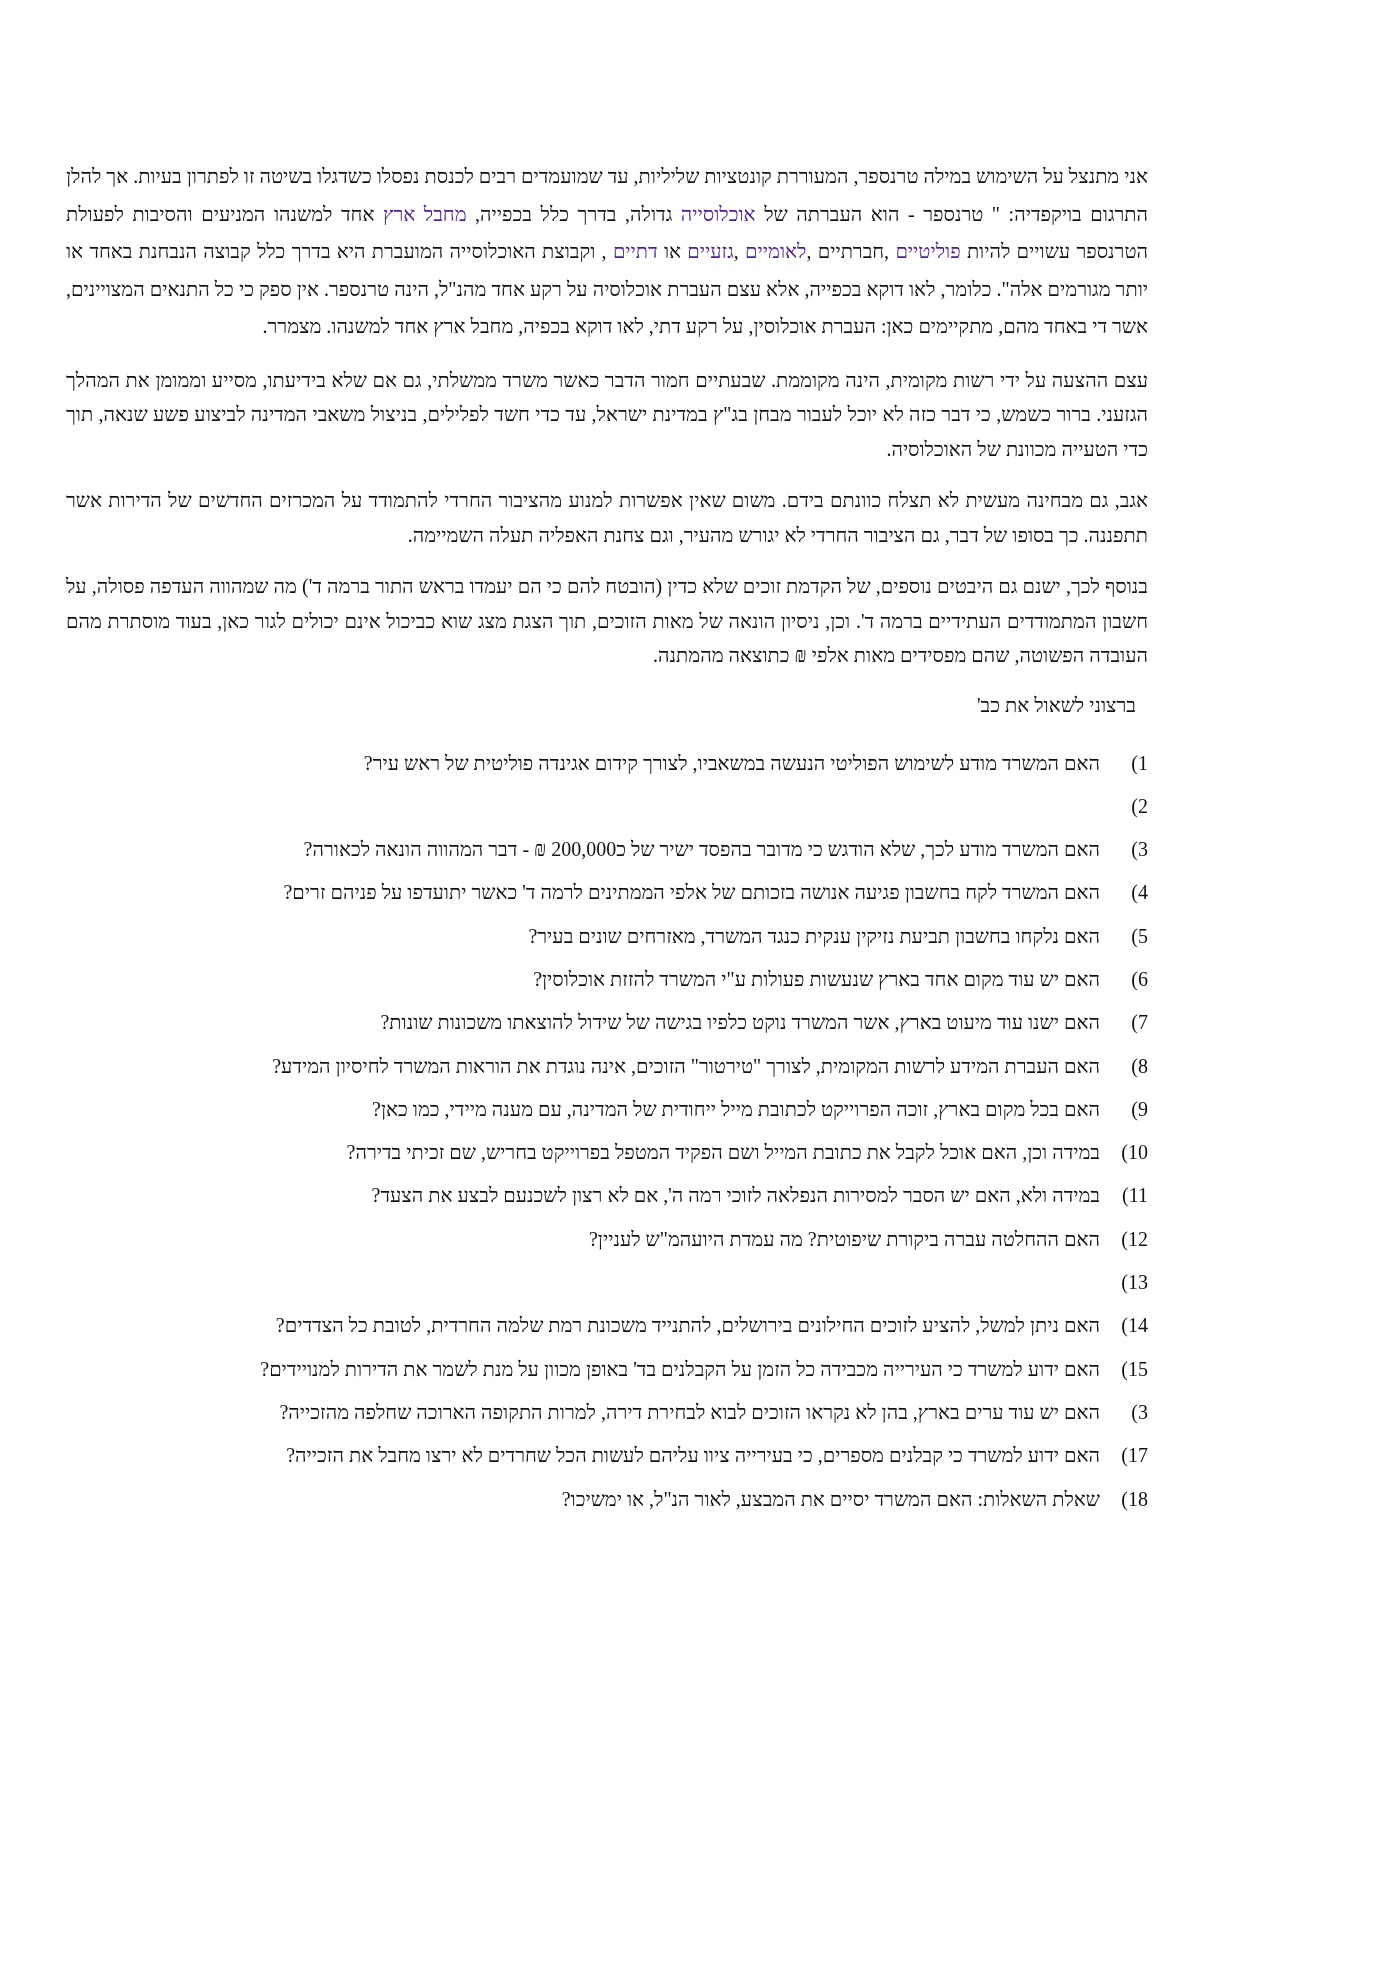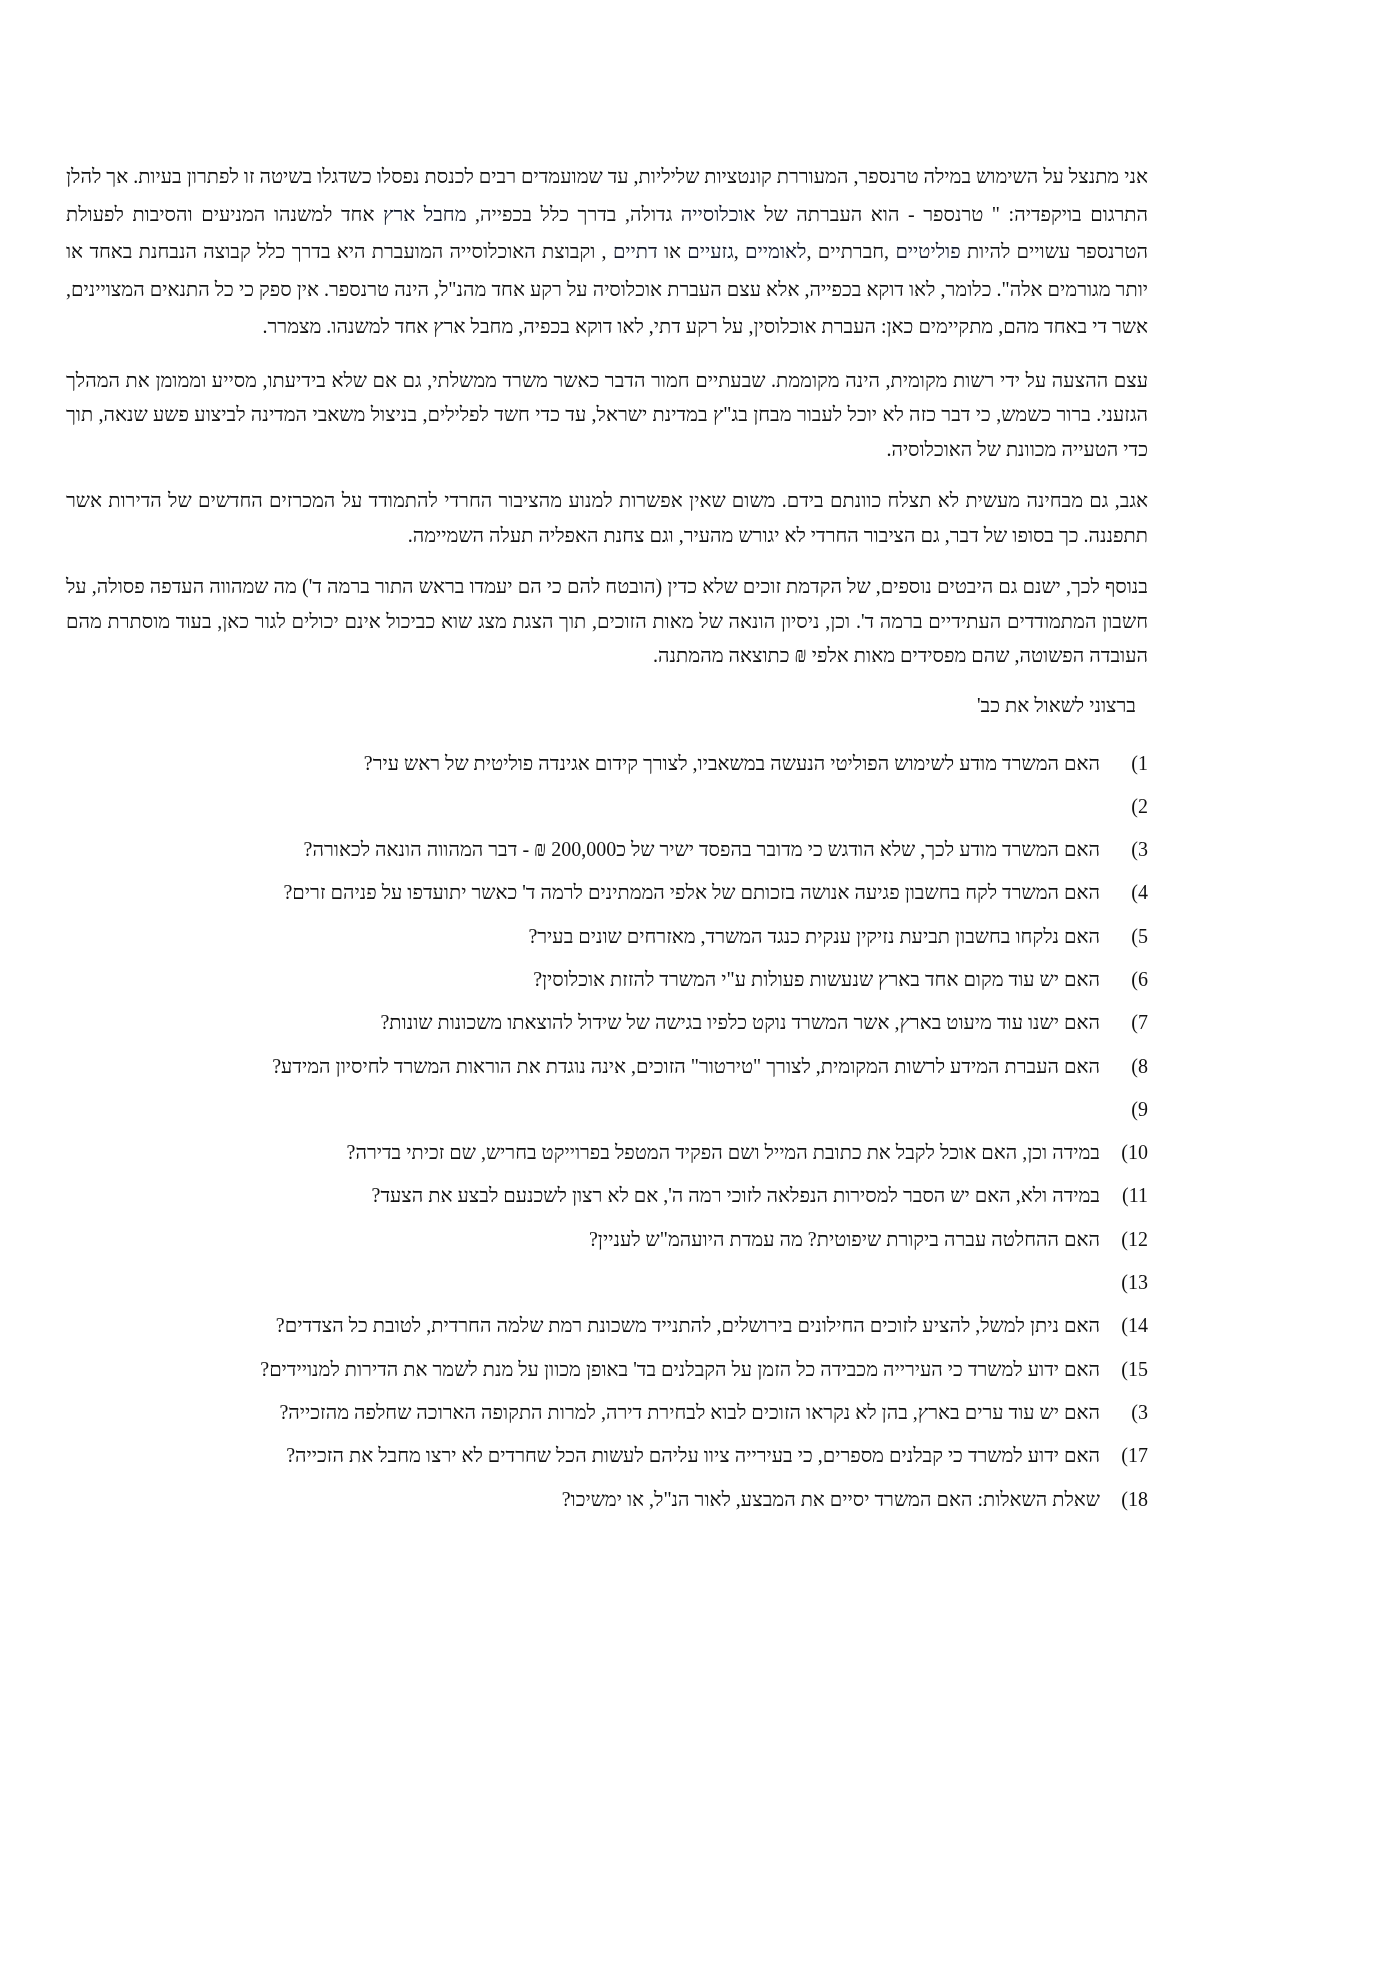--- a/index.html
+++ b/index.html
@@ -22,21 +22,21 @@
       width: 1082px;
       direction: rtl;
       text-align: justify;
       font-size: 20px;
     }
     .para {
       margin: 0 0 17px 0;
       line-height: 34.5px;
     }
     .para.p1 { line-height: 37.5px; }
-    .link { color: #0f172a; }
+    .link { color: #4c1d95; }
     .intro {
       margin: 16px 12px 28px 0;
       line-height: 30px;
     }
     ol.questions {
       list-style: none;
       margin: 0;
       padding: 0;
     }
     ol.questions li {
@@ -102,20 +102,21 @@
     <li>
         <span class="qnum">7)</span>
         <span class="qtext">האם ישנו עוד מיעוט בארץ, אשר המשרד נוקט כלפיו בגישה של שידול להוצאתו משכונות שונות?</span>
       </li>
     <li>
         <span class="qnum">8)</span>
         <span class="qtext">האם העברת המידע לרשות המקומית, לצורך "טירטור" הזוכים, אינה נוגדת את הוראות המשרד לחיסיון המידע?</span>
       </li>
     <li>
         <span class="qnum">9)</span>
+        <span class="qtext">האם בכל מקום בארץ, זוכה הפרוייקט לכתובת מייל ייחודית של המדינה, עם מענה מיידי, כמו כאן?</span>
       </li>
     <li>
         <span class="qnum">10)</span>
         <span class="qtext">במידה וכן, האם אוכל לקבל את כתובת המייל ושם הפקיד המטפל בפרוייקט בחריש, שם זכיתי בדירה?</span>
       </li>
     <li>
         <span class="qnum">11)</span>
         <span class="qtext">במידה ולא, האם יש הסבר למסירות הנפלאה לזוכי רמה ה', אם לא רצון לשכנעם לבצע את הצעד?</span>
       </li>
     <li>

